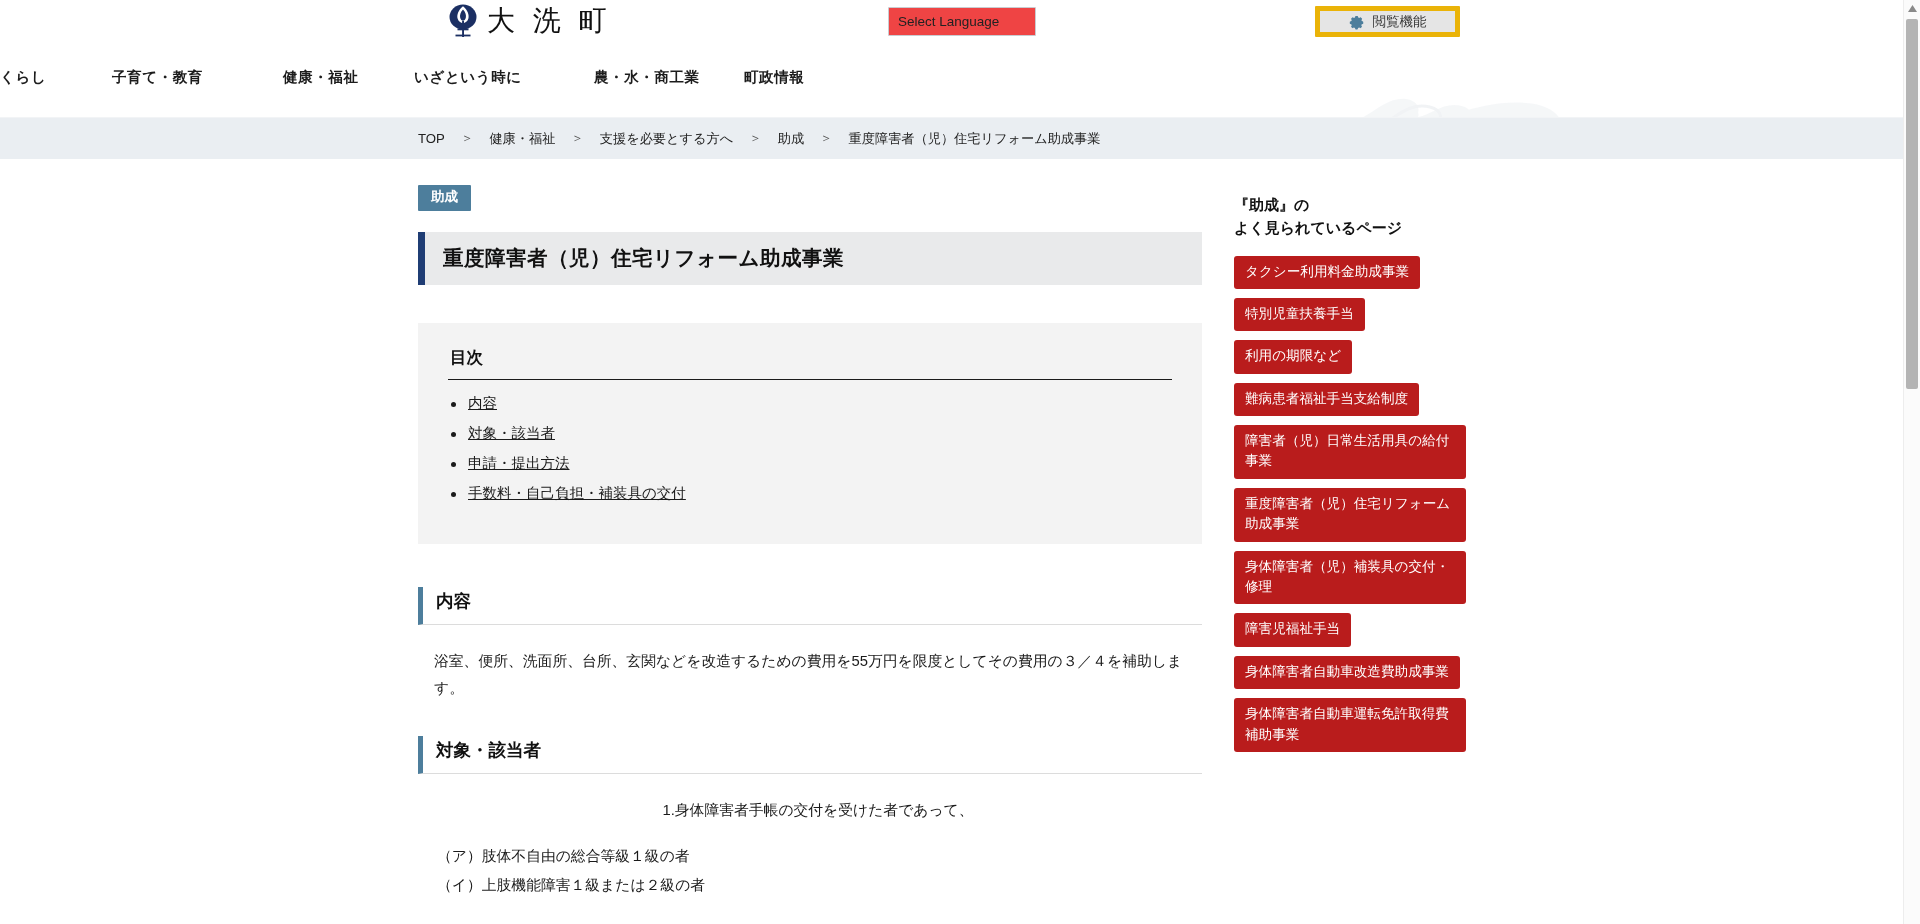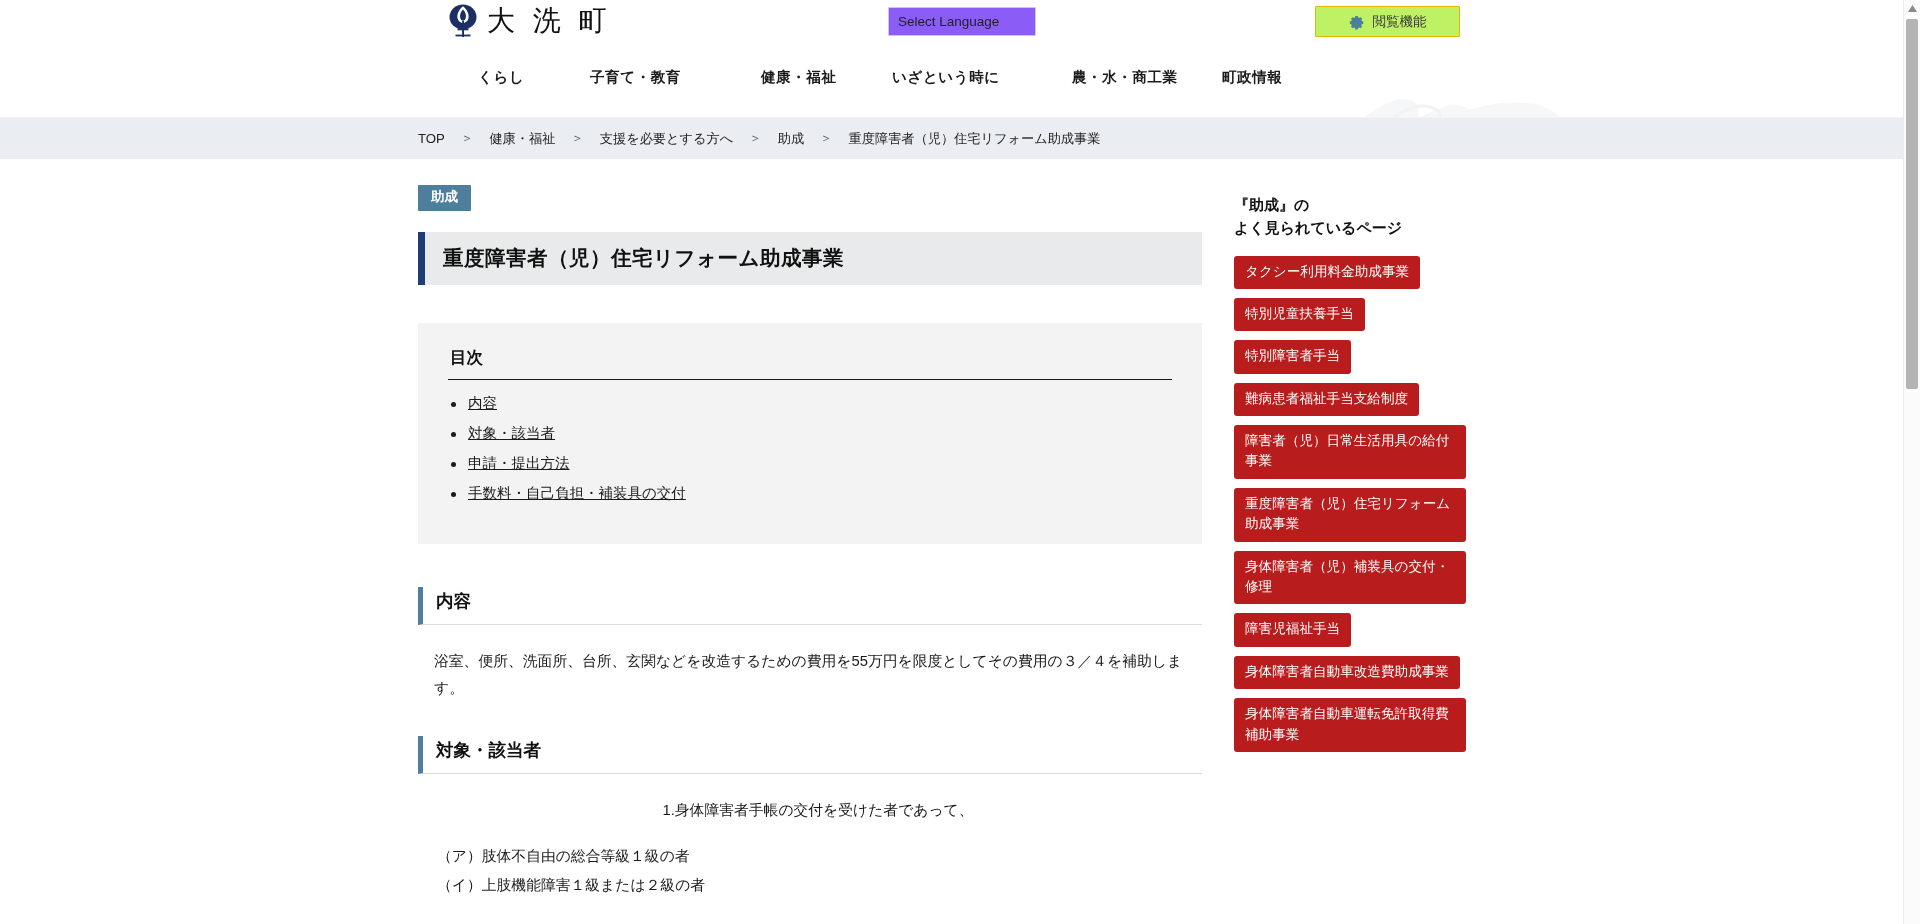--- a/index.html
+++ b/index.html
@@ -60,56 +60,55 @@
     line-height: 1;
     white-space: nowrap;
   }
   .lang-select {
     position: absolute;
     left: 888px;
     top: 7px;
     width: 148px;
     height: 29px;
     border: 1px solid #c9ccd1;
-    background: #8b5cf6;
+    background: #ef4444;
     border-radius: 1px;
     font-size: 13.5px;
     color: #222;
     display: flex;
     align-items: center;
     padding-left: 9px;
     font-family: "Liberation Sans", sans-serif;
     cursor: pointer;
   }
   .accessibility-btn {
     position: absolute;
     left: 1315px;
     top: 6px;
     width: 145px;
     height: 31px;
-    border: 1px solid #eab308;
-    background: #bef264;
+    border: 5px solid #eab308;
+    background: #e5e5e5;
     display: flex;
     align-items: center;
     justify-content: center;
     gap: 8px;
     font-size: 13.5px;
     color: #3a3a3a;
     cursor: pointer;
     border-radius: 1px;
   }
   .gear-icon { width: 16px; height: 16px; display: block; }
 
   
   .global-nav {
     position: relative;
     display: flex;
     align-items: center;
     height: 50px;
-    padding-left: 478px;
     gap: 0;
   }
   .nav-item {
     font-size: 14.5px;
     font-weight: 700;
     color: #1c1c1c;
     letter-spacing: .6px;
     text-decoration: none;
     white-space: nowrap;
     cursor: pointer;
@@ -408,21 +407,21 @@
     </main>
 
     <aside class="side-col">
       <h2 class="side-heading">
         <span>『助成』の</span><br>
         <span>よく見られているページ</span>
       </h2>
       <ul class="side-list">
         <li><a class="side-item">タクシー利用料金助成事業</a></li>
         <li><a class="side-item">特別児童扶養手当</a></li>
-        <li><a class="side-item">特別障害者手当</a></li>
+        <li><a class="side-item">利用の期限など</a></li>
         <li><a class="side-item">難病患者福祉手当支給制度</a></li>
         <li><a class="side-item">障害者（児）日常生活用具の給付事業</a></li>
         <li><a class="side-item">重度障害者（児）住宅リフォーム助成事業</a></li>
         <li><a class="side-item">身体障害者（児）補装具の交付・修理</a></li>
         <li><a class="side-item">障害児福祉手当</a></li>
         <li><a class="side-item">身体障害者自動車改造費助成事業</a></li>
         <li><a class="side-item">身体障害者自動車運転免許取得費補助事業</a></li>
       </ul>
     </aside>
   </div>

